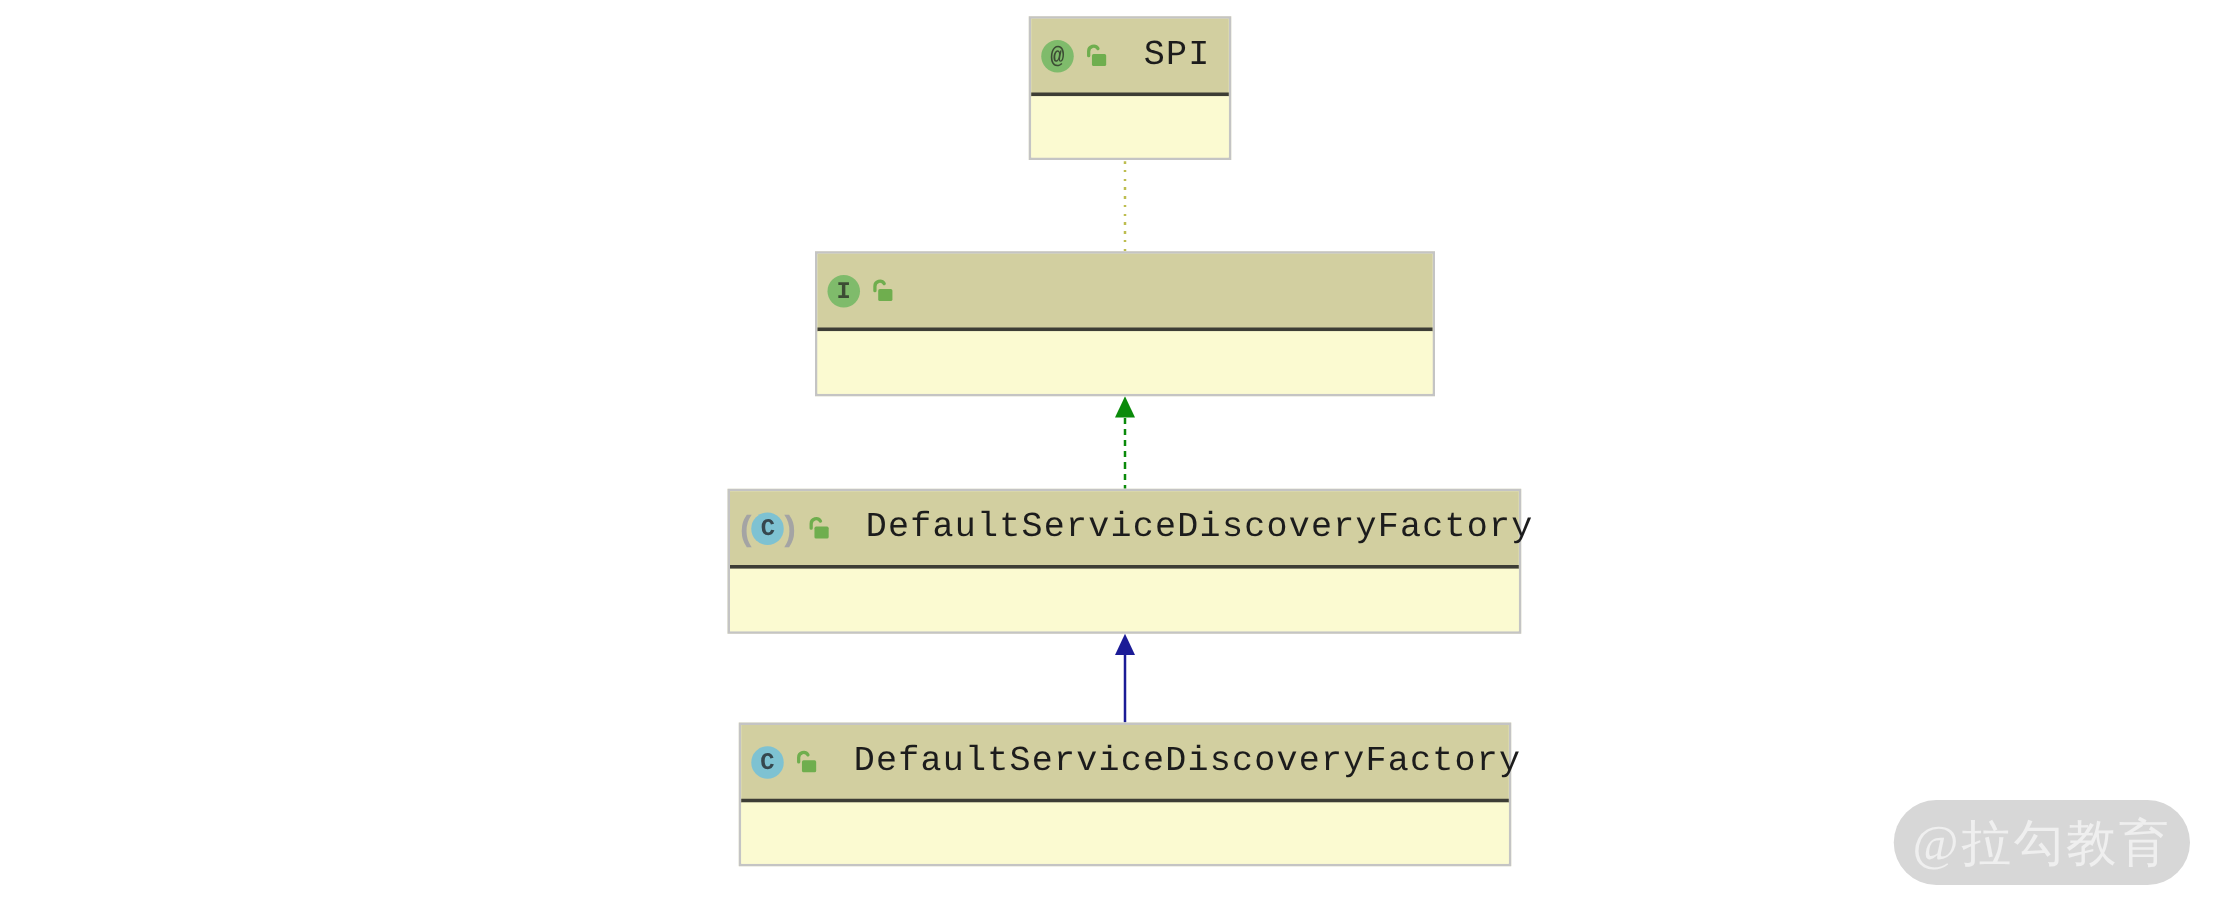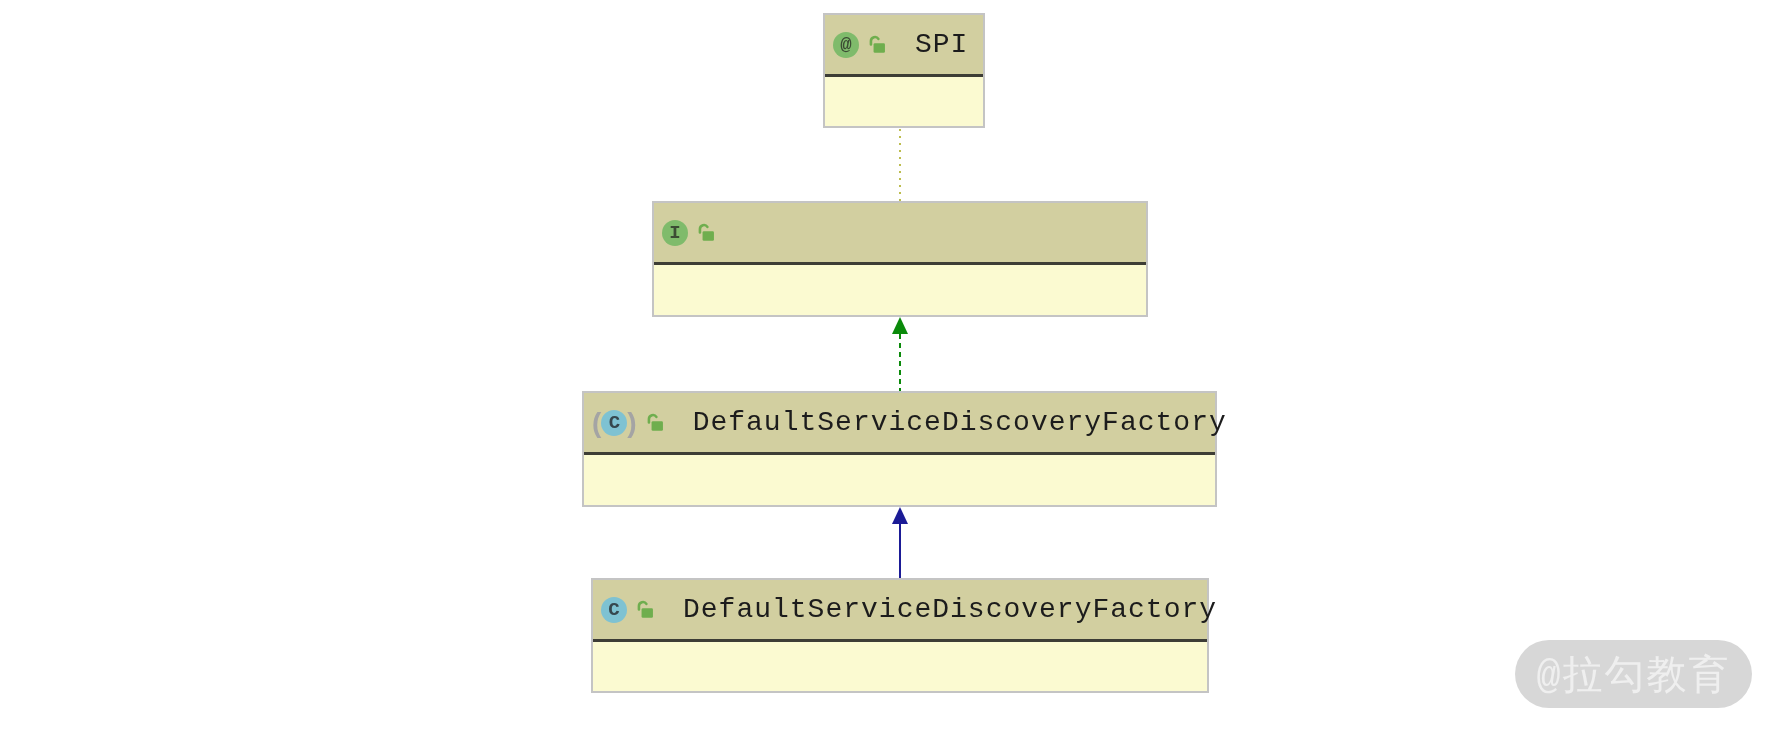--- a/index.html
+++ b/index.html
@@ -118,21 +118,21 @@
     width: 237px;
     height: 68px;
     border-radius: 34px;
     background: var(--c-watermark-bg);
     color: var(--c-watermark-text);
     display: flex;
     align-items: center;
     justify-content: center;
     font-size: 40px;
     letter-spacing: 2px;
-    font-family: Liberation Mono, monospace;
+    font-family: Liberation Serif, serif;
   }
 </style>
 </head>
 <body>
 
 <div class="canvas">
 
   <div>
     <div class="edge-line edge-dotted" style="left:899px; top:129px; height:72px;"></div>
   </div>

